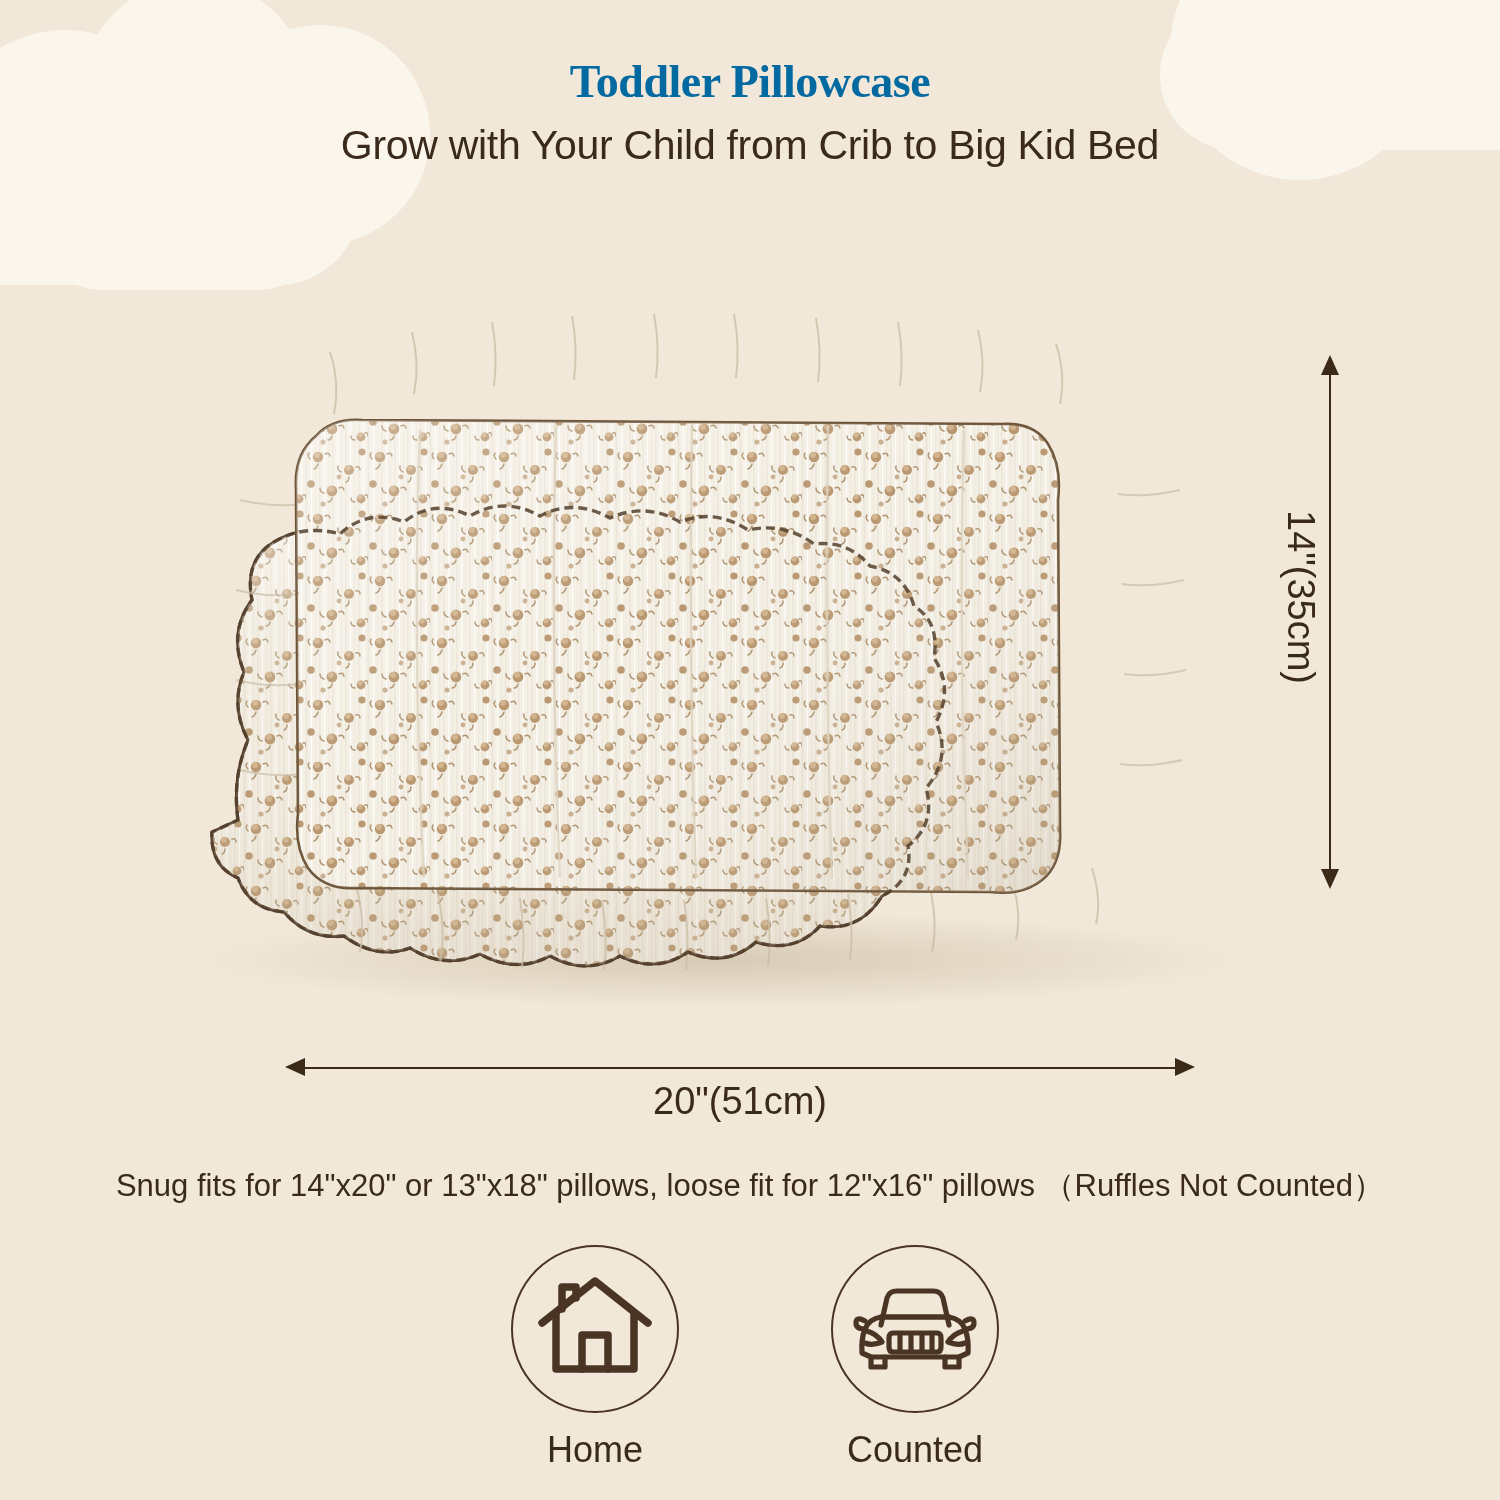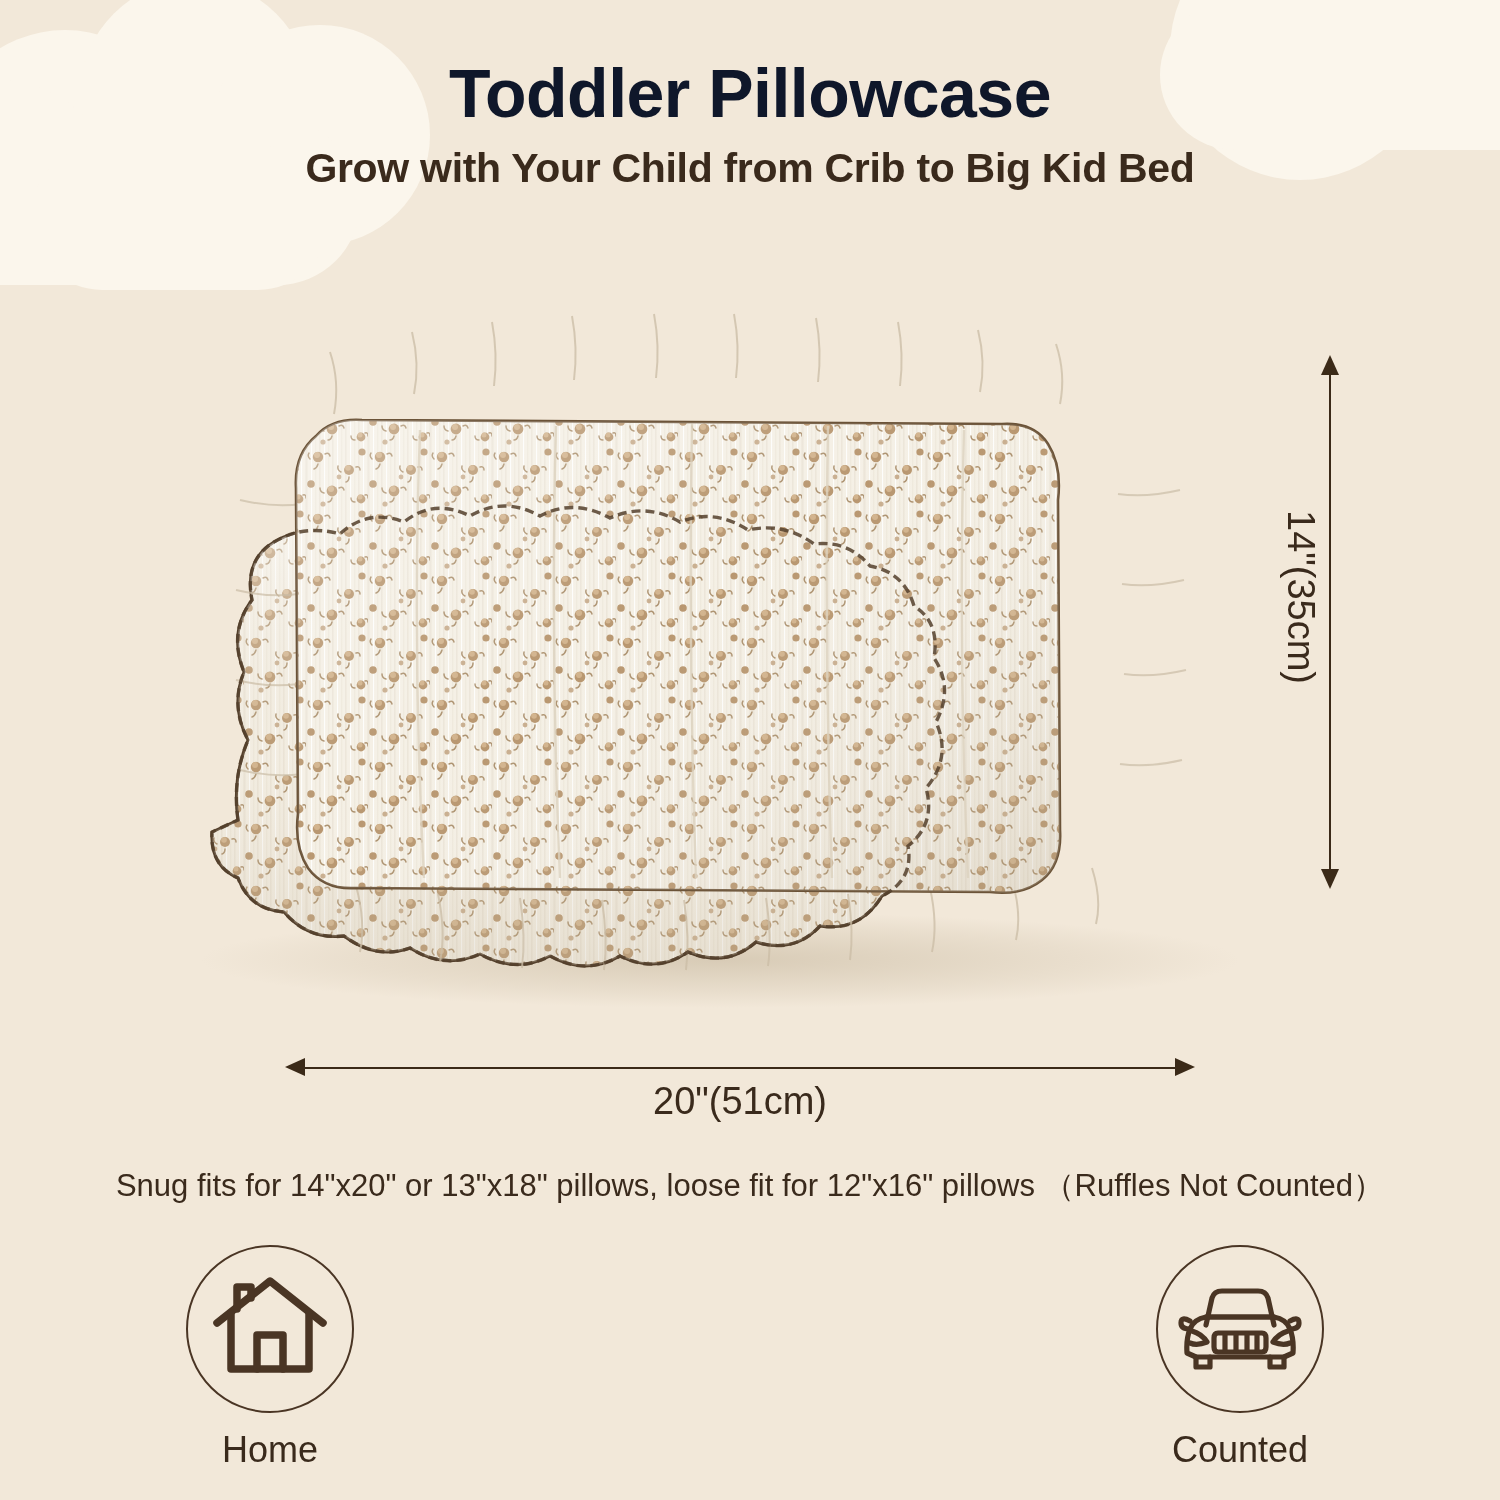--- a/index.html
+++ b/index.html
@@ -50,31 +50,32 @@
   
   #header {
     position: absolute;
     left: 0;
     top: 58px;
     width: 1500px;
     text-align: center;
     z-index: 5;
   }
   #title {
-    font-size: 68px;
+    font-size: 46px;
     font-weight: bold;
-    color: #0f172a;
+    color: #0369a1;
     letter-spacing: -0.5px;
     line-height: 1.05;
     white-space: nowrap;
+    font-family: Liberation Serif, serif;
   }
   #subtitle {
     margin-top: 16px;
     font-size: 41px;
-    font-weight: bold;
+    font-weight: normal;
     color: #3a2a1c;
     letter-spacing: -0.3px;
     white-space: nowrap;
   }
 
   
   #pillow-wrap {
     position: absolute;
     left: 120px;
     top: 260px;
@@ -160,21 +161,21 @@
     white-space: nowrap;
   }
 
   
   #usecases {
     position: absolute;
     left: 110px;
     top: 1245px;
     width: 1290px;
     display: flex;
-    justify-content: space-between;
+    justify-content: center;
   }
   .usecase {
     width: 320px;
     text-align: center;
   }
   .uc-circle {
     width: 168px;
     height: 168px;
     margin: 0 auto;
     border: 2px solid #4a3524;

